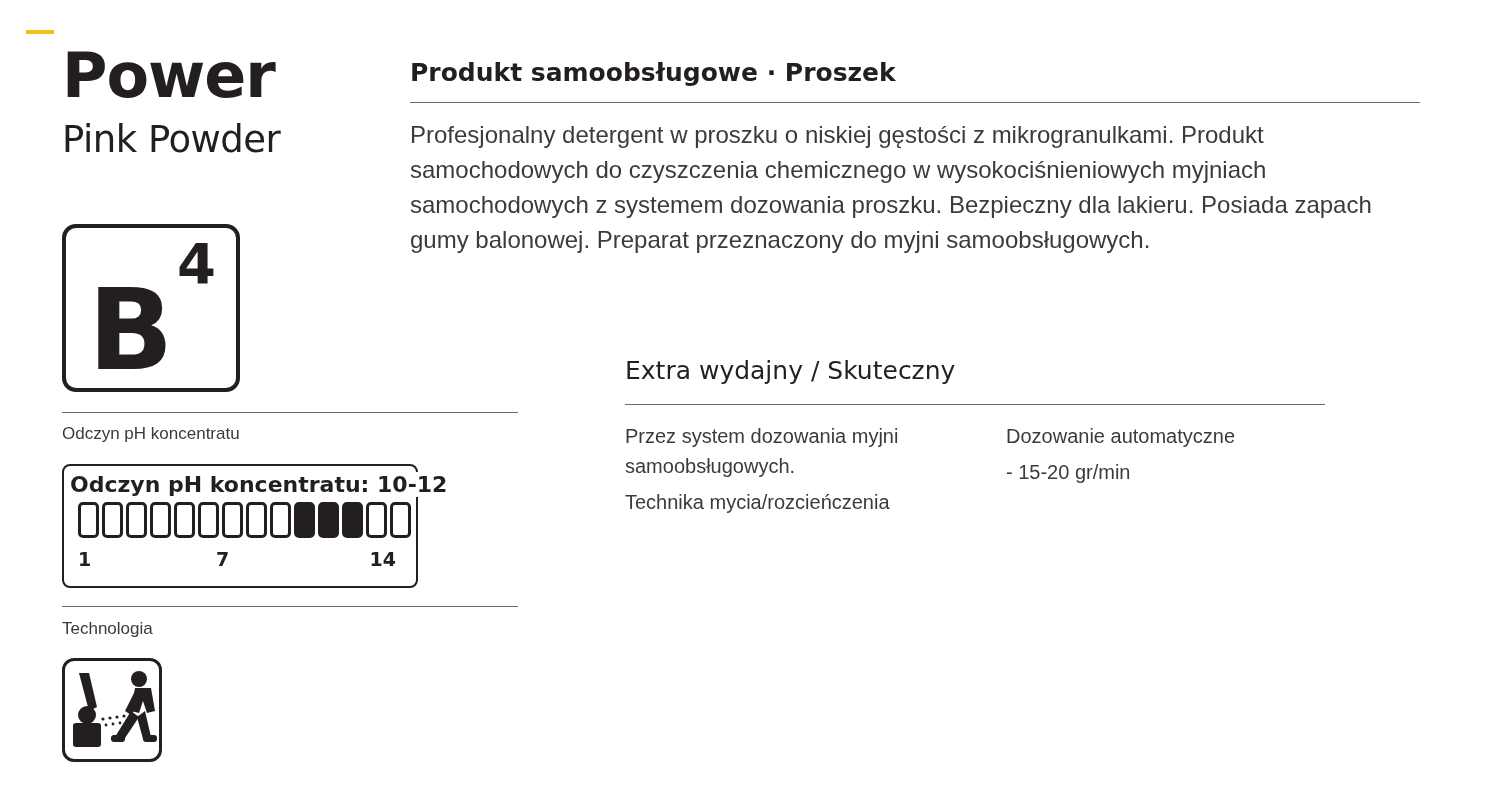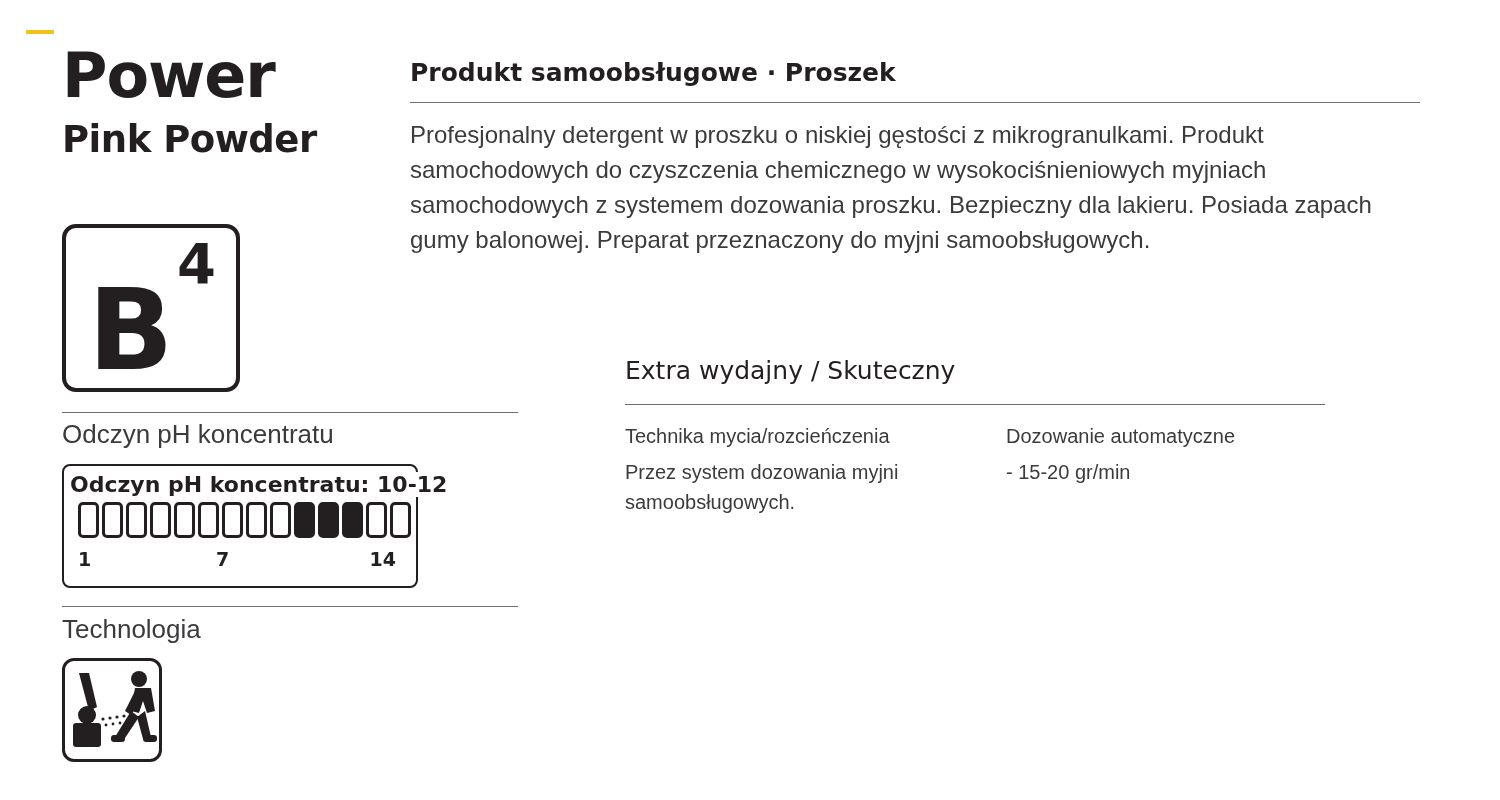--- a/index.html
+++ b/index.html
@@ -43,21 +43,21 @@
     font-family: "DejaVu Sans", sans-serif;
     font-weight: bold;
     font-size: 62px;
     line-height: 64px;
     letter-spacing: -1px;
     color: #231f20;
     margin: 0;
   }
   .product-subtitle {
     font-family: "DejaVu Sans", sans-serif;
-    font-weight: bold;
+    font-weight: normal;
     font-size: 37px;
     line-height: 44px;
     letter-spacing: -0.5px;
     color: #231f20;
     margin: 10px 0 0 0;
   }
 
   
   .class-badge {
     position: absolute;
@@ -92,21 +92,21 @@
 
   .rule {
     position: absolute;
     height: 1px;
     background: #6d6e71;
   }
 
   .small-label {
     position: absolute;
     font-family: "Liberation Sans", sans-serif;
-    font-size: 26px;
+    font-size: 17px;
     line-height: 24px;
     color: #3b3b3d;
   }
 
   
   .ph-box {
     position: absolute;
     left: 62px;
     top: 464px;
     width: 356px;
@@ -319,22 +319,22 @@
     <h2 class="section-heading">Produkt samoobsługowe · Proszek</h2>
     <div class="section-rule"></div>
     <p class="body-text">Profesjonalny detergent w proszku o niskiej gęstości z mikrogranulkami. Produkt samochodowych do czyszczenia chemicznego w wysokociśnieniowych myjniach samochodowych z systemem dozowania proszku. Bezpieczny dla lakieru. Posiada zapach gumy balonowej. Preparat przeznaczony do myjni samoobsługowych.</p>
   </div>
 
   <div class="usage-block">
     <h2 class="usage-heading">Extra wydajny / Skuteczny</h2>
     <div class="usage-rule"></div>
     <div class="usage-cols">
       <div class="usage-col">
+        <p class="usage-line">Przez system dozowania myjni samoobsługowych.</p>
         <p class="usage-line">Technika mycia/rozcieńczenia</p>
-        <p class="usage-line">Przez system dozowania myjni samoobsługowych.</p>
       </div>
       <div class="usage-col">
         <p class="usage-line">Dozowanie automatyczne</p>
         <p class="usage-line">- 15-20 gr/min</p>
       </div>
     </div>
   </div>
 
 </div>
 

